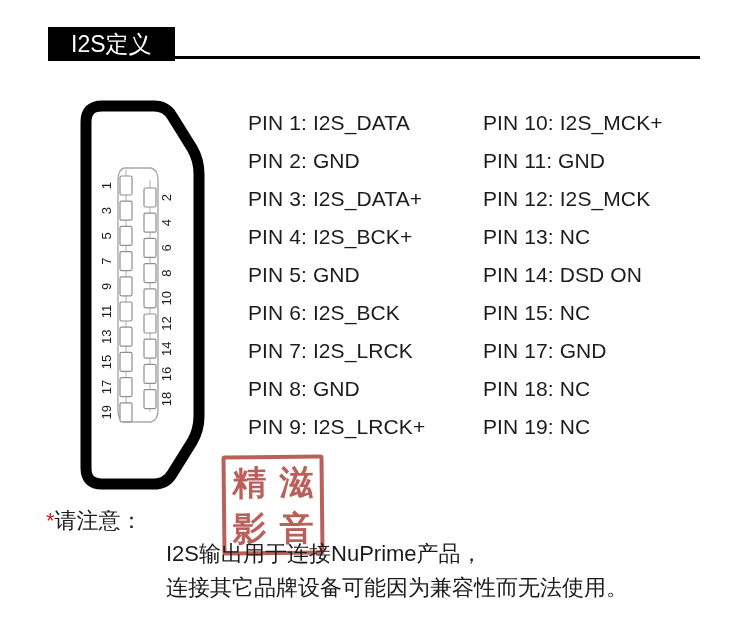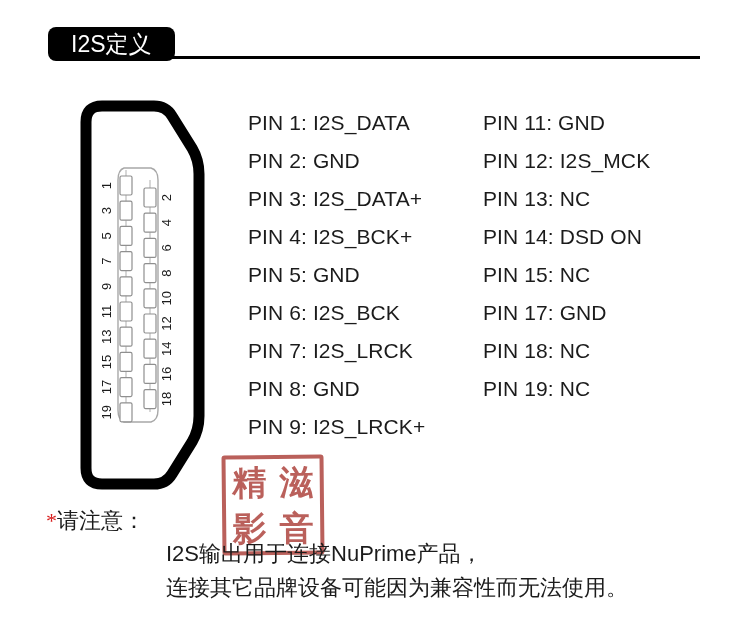--- a/index.html
+++ b/index.html
@@ -13,21 +13,21 @@
   }
 
   
   #header{
     position:absolute; left:0; top:0; width:750px; height:72px;
   }
   #header-badge{
     position:absolute; left:48px; top:27px;
     height:34px; min-width:104px;
     background:#000000;
-    border-radius:8px;
+    border-radius:0;
     display:flex; align-items:center; justify-content:center;
     padding:0 23px;
     box-sizing:border-box;
   }
   #header-badge-text{
     color:#ffffff;
     font-size:23px;
     line-height:23px;
     letter-spacing:0px;
     white-space:nowrap;
@@ -92,21 +92,20 @@
 
   
   #note{
     position:absolute; left:46px; top:505px;
     width:700px;
   }
   #note-head{
     font-size:22px; line-height:32px;
     color:#1b1b1b;
     white-space:nowrap;
-    font-family:Liberation Serif, serif;
   }
   #note-asterisk{ color:#d81e1e; }
   .note-line{
     font-size:22px; line-height:34px;
     color:#1b1b1b;
     margin-left:120px;
     white-space:nowrap;
   }
 </style>
 </head>
@@ -201,20 +200,21 @@
       <div class="pin-row">PIN 2: GND</div>
       <div class="pin-row">PIN 3: I2S_DATA+</div>
       <div class="pin-row">PIN 4: I2S_BCK+</div>
       <div class="pin-row">PIN 5: GND</div>
       <div class="pin-row">PIN 6: I2S_BCK</div>
       <div class="pin-row">PIN 7: I2S_LRCK</div>
       <div class="pin-row">PIN 8: GND</div>
       <div class="pin-row">PIN 9: I2S_LRCK+</div>
     </div>
   <div class="pin-col" id="pin-col-right">
+      <div class="pin-row">PIN 10: I2S_MCK+</div>
       <div class="pin-row">PIN 11: GND</div>
       <div class="pin-row">PIN 12: I2S_MCK</div>
       <div class="pin-row">PIN 13: NC</div>
       <div class="pin-row">PIN 14: DSD ON</div>
       <div class="pin-row">PIN 15: NC</div>
       <div class="pin-row">PIN 17: GND</div>
       <div class="pin-row">PIN 18: NC</div>
       <div class="pin-row">PIN 19: NC</div>
     </div>
 </div>

